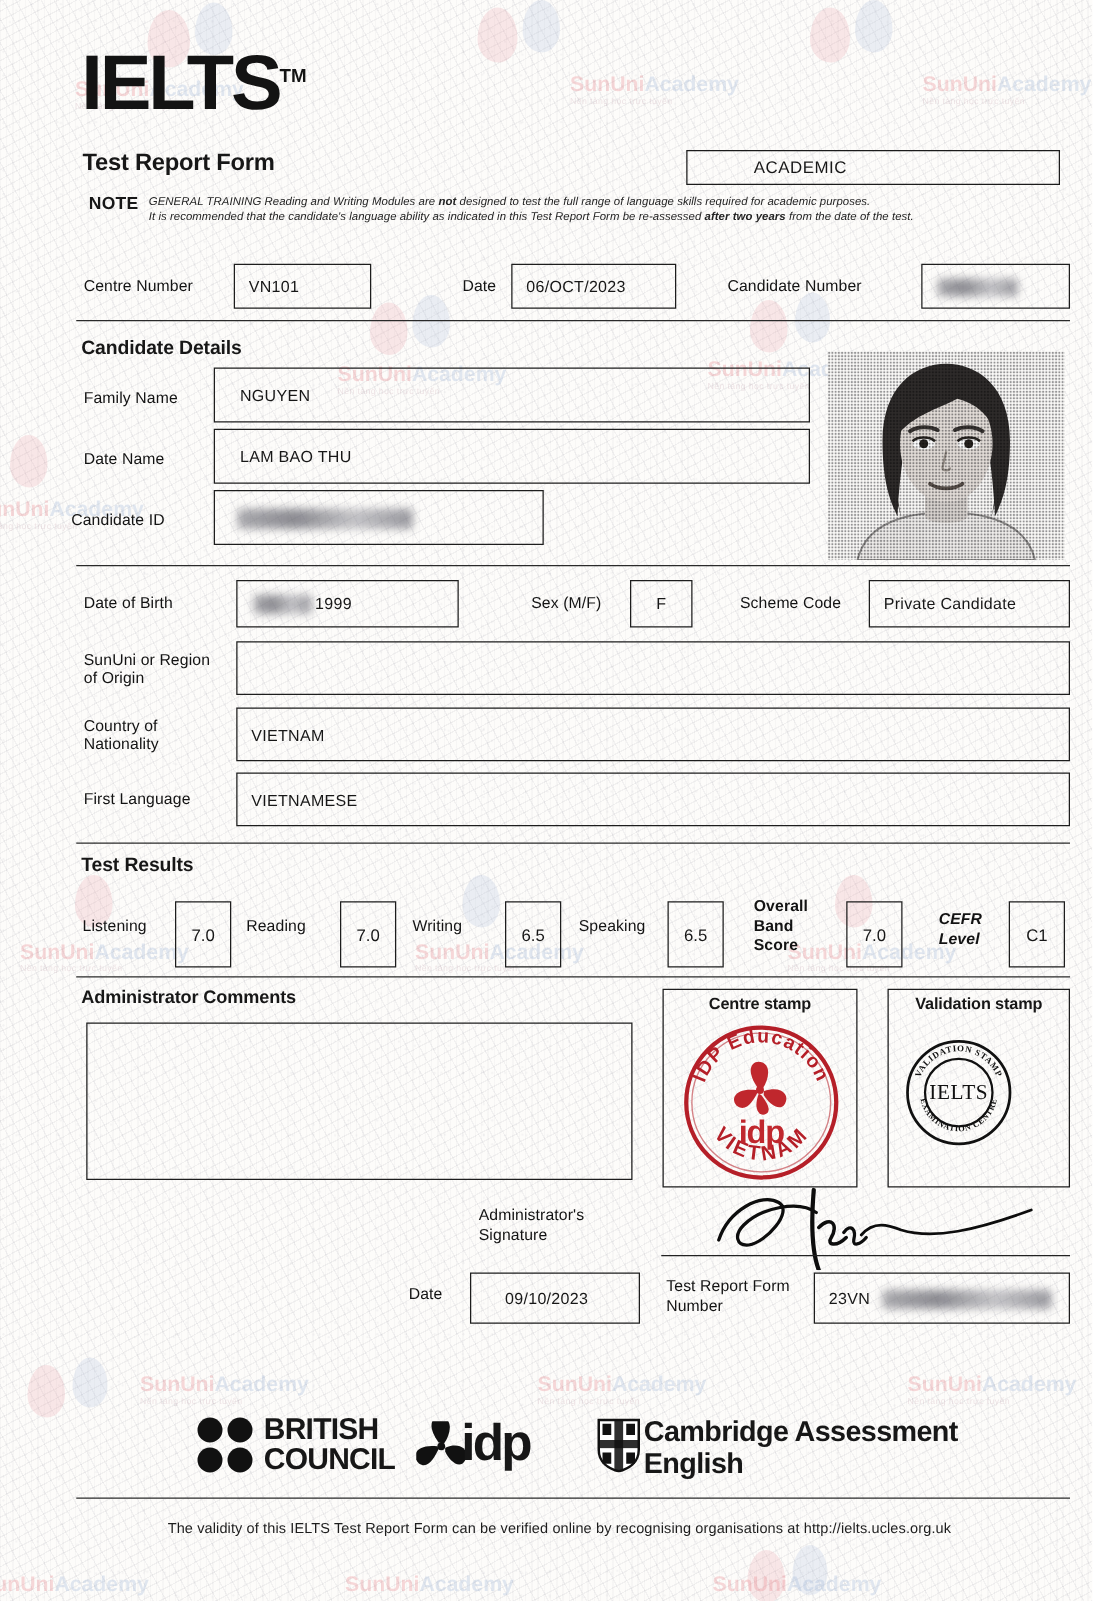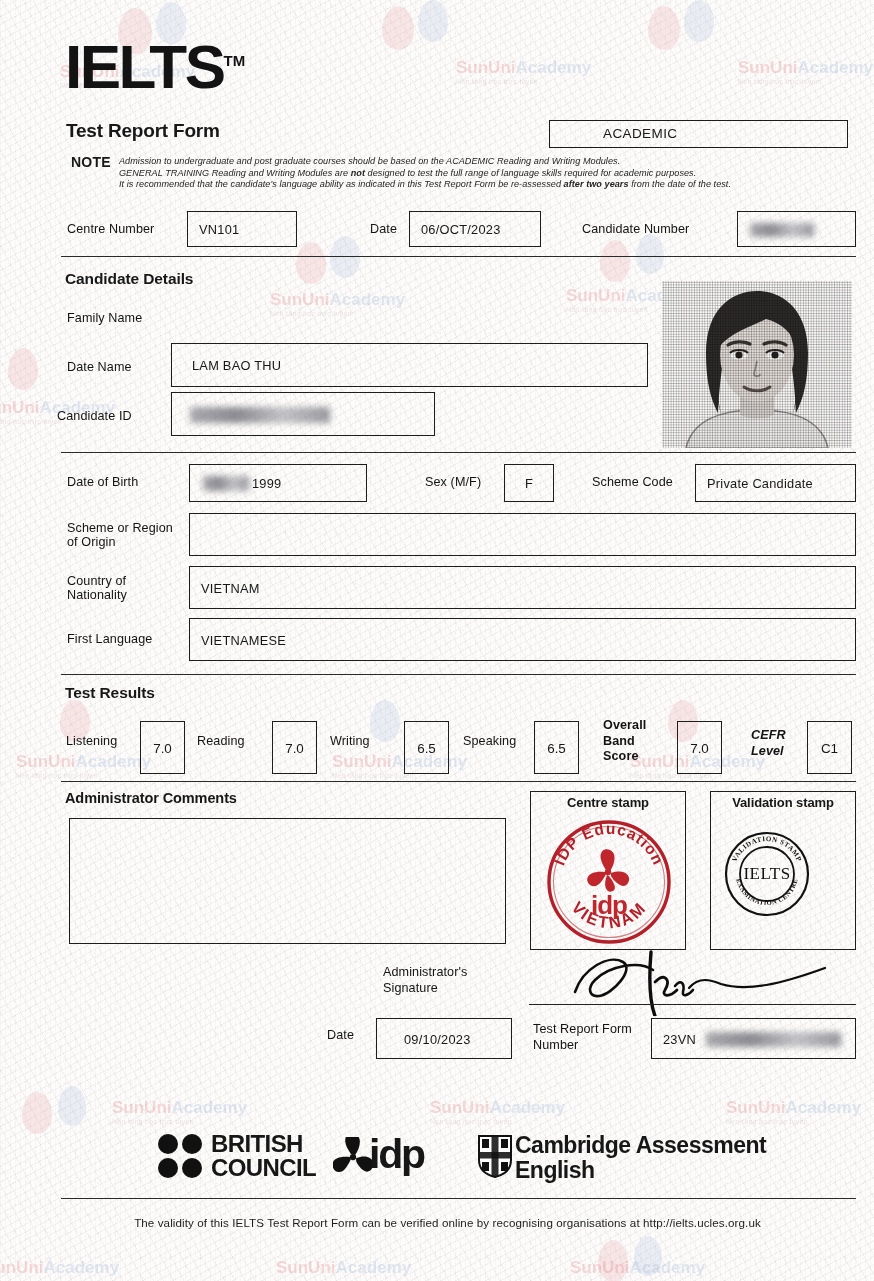--- a/index.html
+++ b/index.html
@@ -418,21 +418,20 @@
     <div class="logo-ielts"><span>IELTS</span><span class="logo-tm">TM</span></div>
 
     <div class="trf-title">Test Report Form</div>
 
     <div class="module-box">
       <span>ACADEMIC</span>
     </div>
 
     <div class="note-label">NOTE</div>
     <div class="note-lines">
-      <div>Admission to undergraduate and post graduate courses should be based on the ACADEMIC Reading and Writing Modules.</div>
       <div><span>GENERAL TRAINING Reading and Writing Modules are </span><b>not</b><span> designed to test the full range of language skills required for academic purposes.</span></div>
       <div><span>It is recommended that the candidate's language ability as indicated in this Test Report Form be re-assessed </span><b>after two years</b><span> from the date of the test.</span></div>
     </div>
 
     <div class="lbl" style="left:46px;top:222px;">Centre Number</div>
     <div class="fbox" style="left:166px;top:211px;width:110px;height:36px;">
       <div class="val">VN101</div>
     </div>
 
     <div class="lbl" style="left:349px;top:222px;">Date</div>
@@ -444,20 +443,23 @@
     <div class="fbox" style="left:716px;top:211px;width:119px;height:36px;">
       <div class="redact" style="left:12px;top:11px;width:64px;height:14px;"></div>
       <div class="val"></div>
     </div>
 
     <div class="hr" style="top:256px;"></div>
 
     <div class="sec-h" style="left:44px;top:270px;">Candidate Details</div>
 
     <div class="lbl" style="left:46px;top:311px;">Family Name</div>
+    <div class="fbox" style="left:150px;top:294px;width:477px;height:44px;">
+      <div class="val" style="left:20px;">NGUYEN</div>
+    </div>
 
     <div class="lbl" style="left:46px;top:360px;">Date Name</div>
     <div class="fbox" style="left:150px;top:343px;width:477px;height:44px;">
       <div class="val" style="left:20px;">LAM BAO THU</div>
     </div>
 
     <div class="lbl" style="left:36px;top:409px;">Candidate ID</div>
     <div class="fbox" style="left:150px;top:392px;width:264px;height:44px;">
       <div class="redact" style="left:18px;top:14px;width:140px;height:16px;"></div>
       <div class="val"></div>
@@ -510,21 +512,21 @@
     <div class="fbox center" style="left:483px;top:464px;width:50px;height:38px;">
       <div class="val">F</div>
     </div>
 
     <div class="lbl" style="left:571px;top:475px;">Scheme Code</div>
     <div class="fbox" style="left:674px;top:464px;width:161px;height:38px;">
       <div class="val">Private Candidate</div>
     </div>
 
     <div class="lbl" style="left:46px;top:521px;">
-      <div>Scheme or Region</div>
+      <div>SunUni or Region</div>
       <div>of Origin</div>
     </div>
     <div class="fbox" style="left:168px;top:513px;width:667px;height:43px;">
       <div class="val"></div>
     </div>
 
     <div class="lbl" style="left:46px;top:574px;">
       <div>Country of</div>
       <div>Nationality</div>
     </div>

